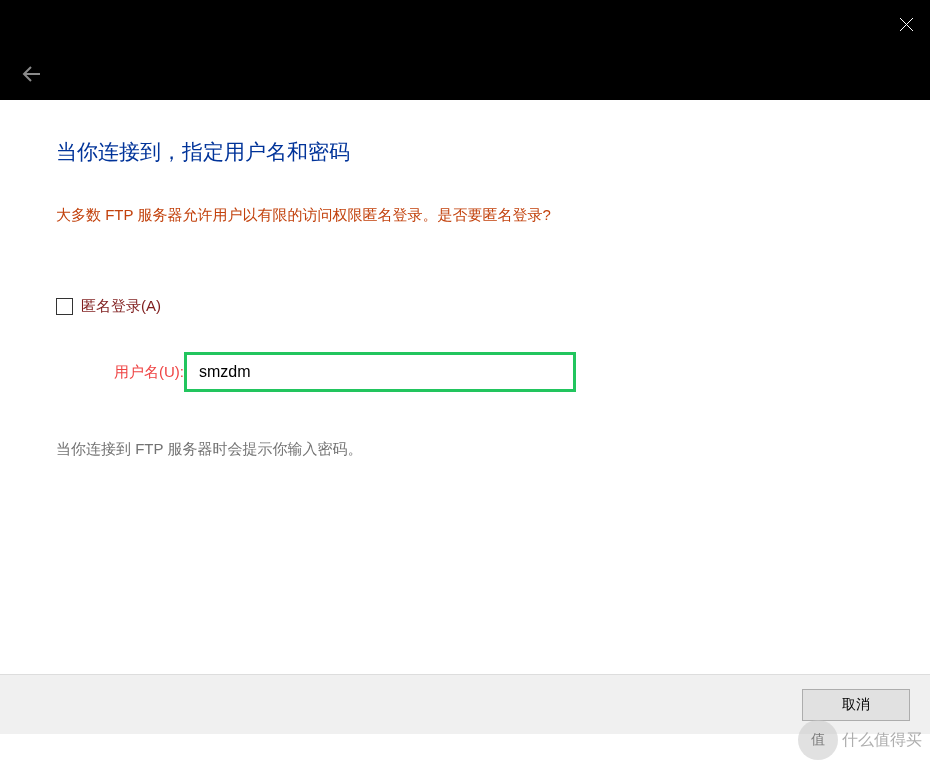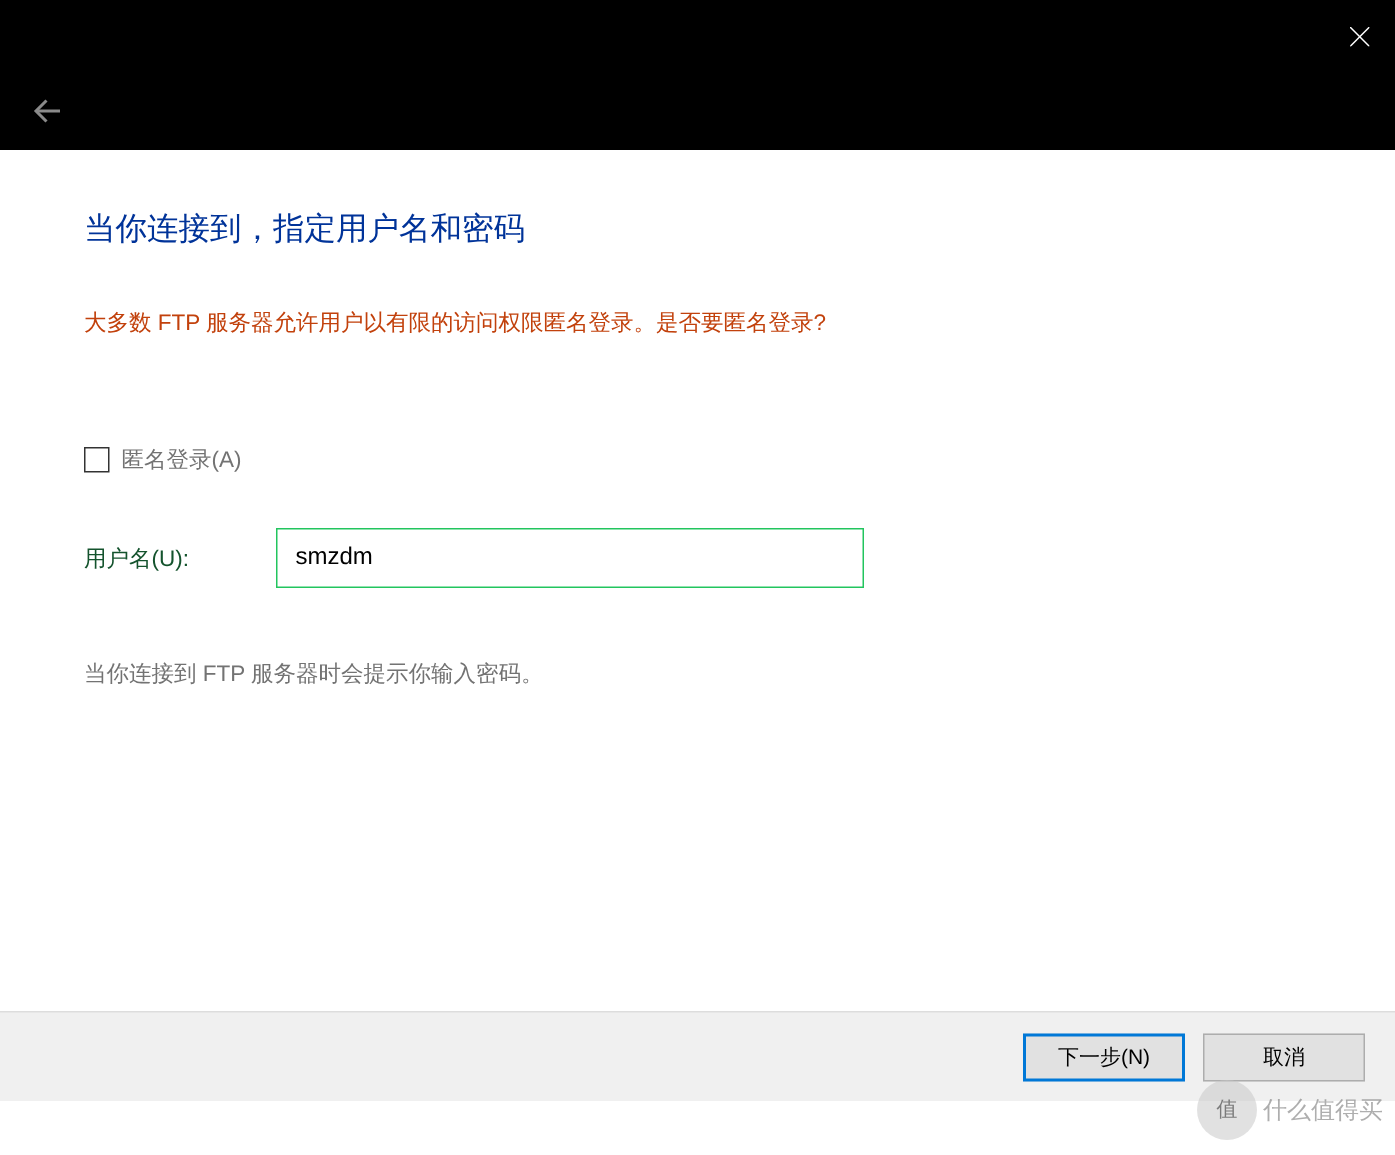--- a/index.html
+++ b/index.html
@@ -67,36 +67,37 @@
     .checkbox {
       width: 17px;
       height: 17px;
       border: 1px solid #333;
       margin-right: 8px;
       background: #fff;
       cursor: pointer;
     }
     .checkbox-label {
       font-size: 15px;
-      color: #737373;
+      color: #7f1d1d;
     }
     .field-row {
       display: flex;
       align-items: center;
       margin-bottom: 48px;
     }
     .field-label {
       font-size: 15px;
-      color: #14532d;
+      color: #ef4444;
       width: 128px;
+      text-align: right;
     }
     .text-input {
       width: 392px;
       height: 40px;
-      border: 1px solid #22c55e;
+      border: 3px solid #22c55e;
       padding: 0 12px;
       font-size: 16px;
       font-family: inherit;
       outline: none;
     }
     .hint {
       font-size: 15px;
       color: #737373;
     }
     .footer {
@@ -179,21 +180,20 @@
 
     <div class="field-row">
       <span class="field-label">用户名(U):</span>
       <input type="text" class="text-input" value="smzdm" style="">
     </div>
 
     <p class="hint">当你连接到 FTP 服务器时会提示你输入密码。</p>
   </div>
 
   <div class="footer">
-    <button class="btn btn-default">下一步(N)</button>
     <button class="btn">取消</button>
   </div>
 
   <div class="watermark">
     <div class="watermark-circle">值</div>
     <span>什么值得买</span>
   </div>
 </div>
 
 </body></html>

